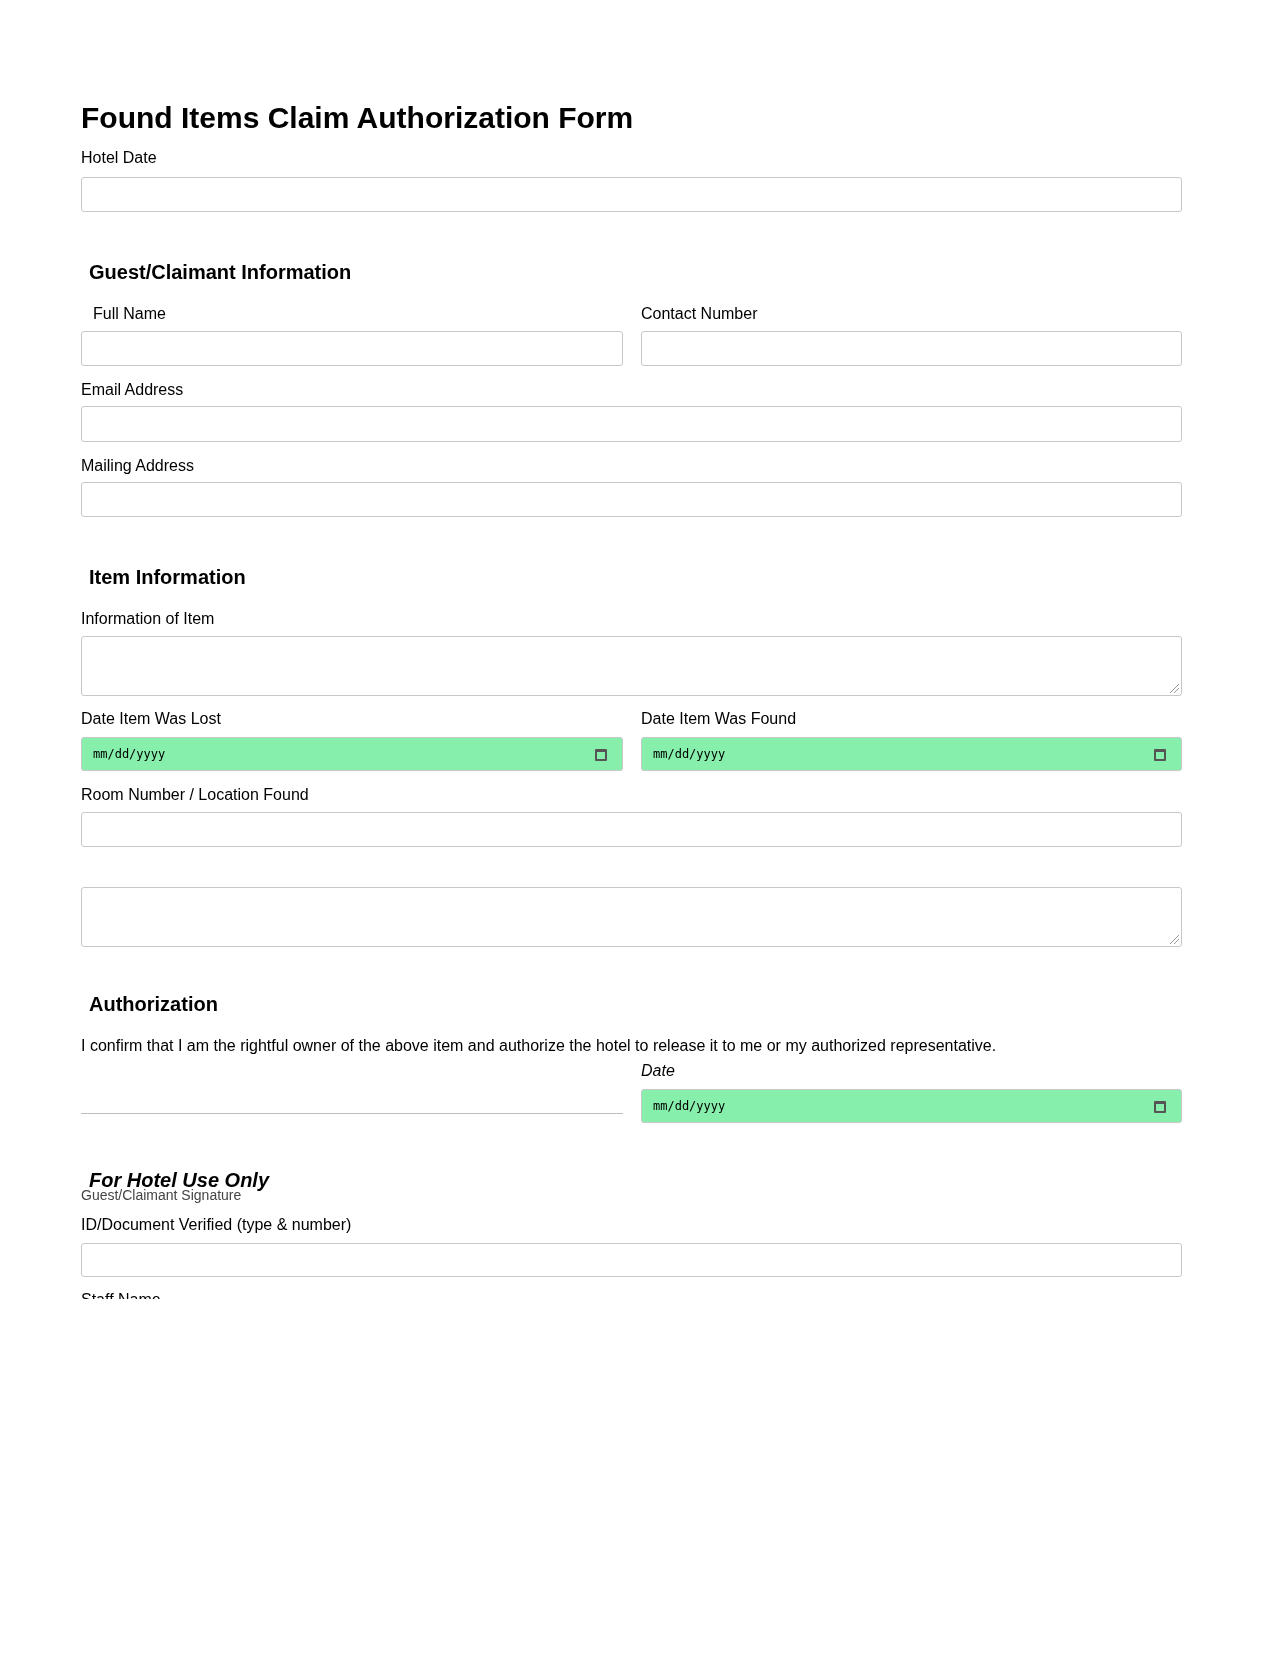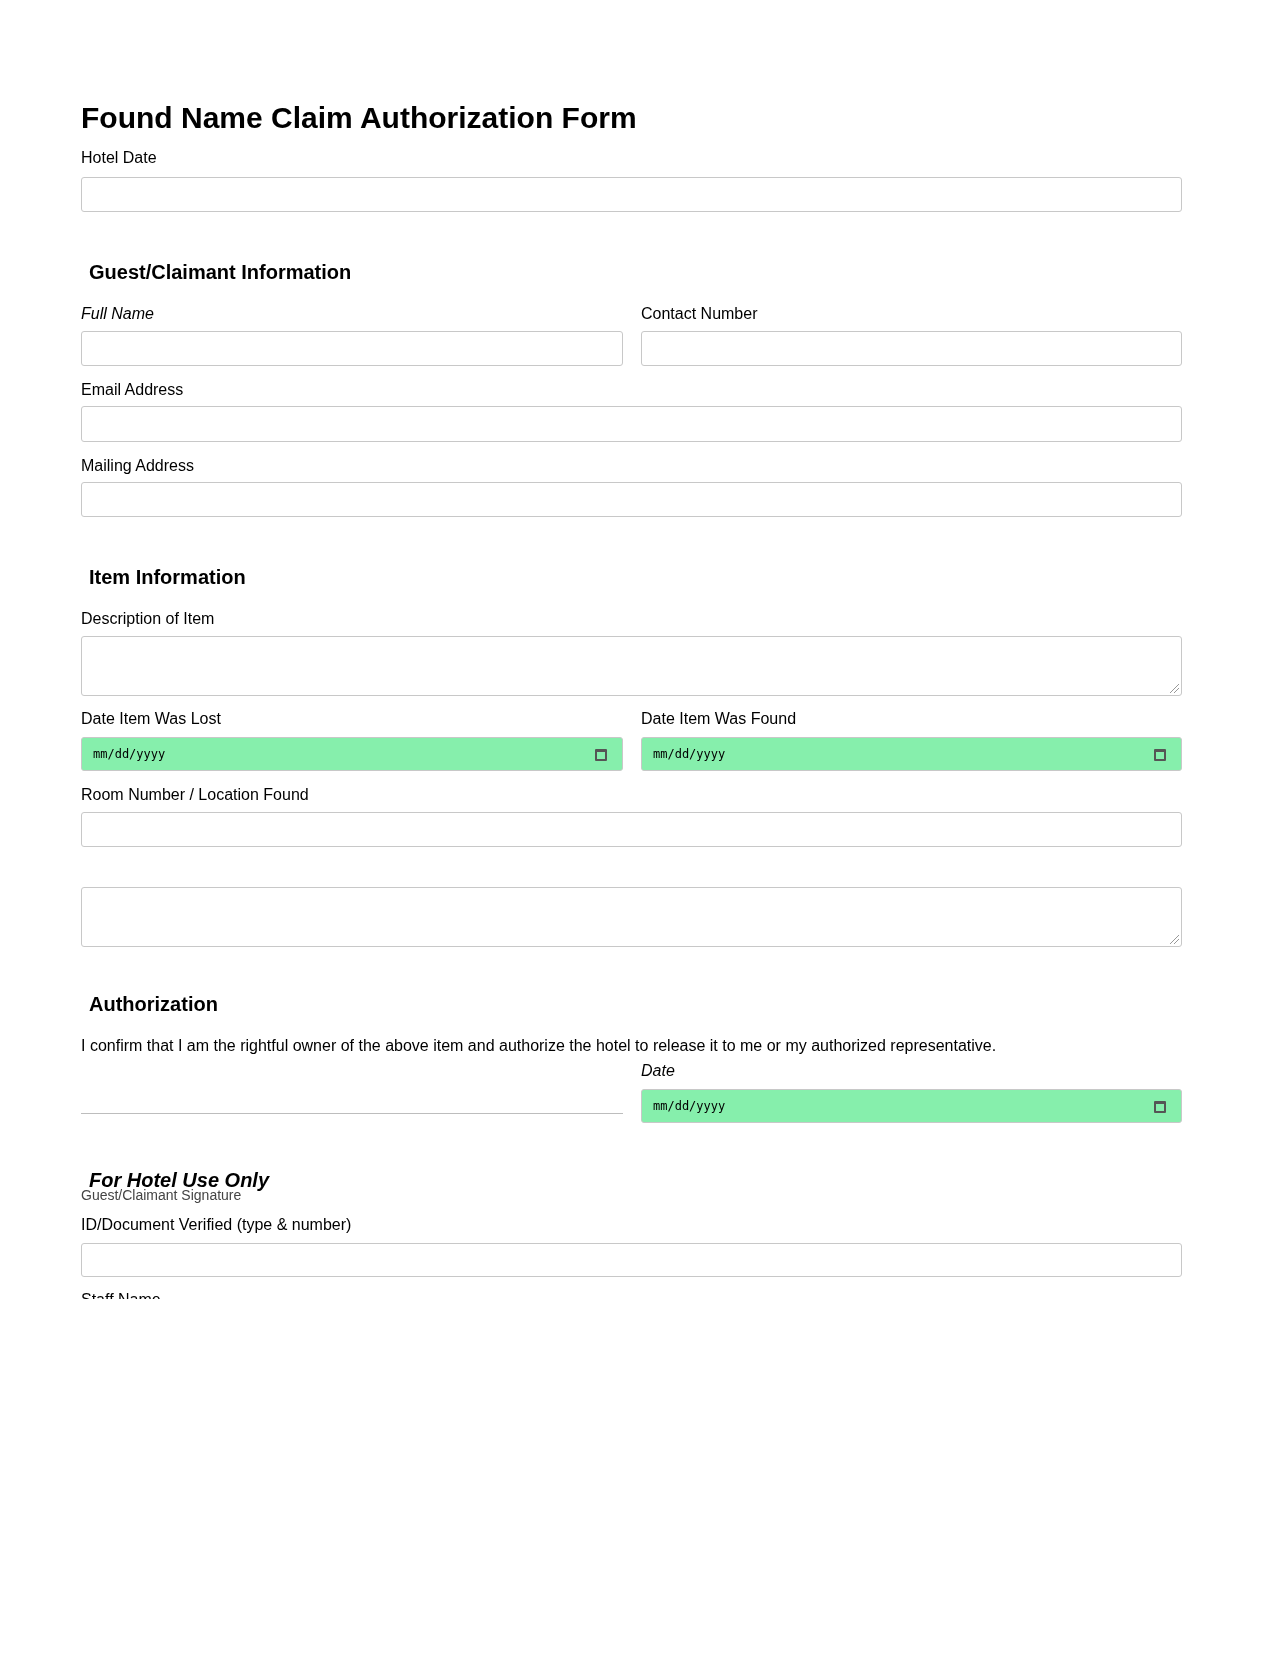--- a/index.html
+++ b/index.html
@@ -138,42 +138,42 @@
       white-space: nowrap;
     }
   </style>
 </head>
 <body>
 
 <div class="page">
   <div class="clip">
     <div class="form">
 
-      <h1 class="title">Found Name Claim Authorization Form</h1>
+      <h1 class="title">Found Items Claim Authorization Form</h1>
 
       <span class="label" style="top:148px;left:0;">Hotel Date</span>
       <input class="field full" type="text" style="top: 177px;" value="">
 
       <h2 class="section" style="top:259px;">Guest/Claimant Information</h2>
 
-      <span class="label" style="top:304px;left:0;font-style:italic;">Full Name</span>
+      <span class="label" style="top:304px;left:12px;">Full Name</span>
       <input class="field col-left" type="text" style="top: 331px; height: 35px;" value="">
 
       <span class="label" style="top:304px;left:560px;">Contact Number</span>
       <input class="field col-right" type="text" style="top: 331px; height: 35px;" value="">
 
       <span class="label" style="top:380px;left:0;">Email Address</span>
       <input class="field full" type="text" style="top: 406px; height: 36px;" value="">
 
       <span class="label" style="top:456px;left:0;">Mailing Address</span>
       <input class="field full" type="text" style="top: 482px; height: 35px;" value="">
 
       <h2 class="section" style="top:564px;">Item Information</h2>
 
-      <span class="label" style="top:609px;left:0;">Description of Item</span>
+      <span class="label" style="top:609px;left:0;">Information of Item</span>
       <div class="textarea full" style="top:636px;">
         <span class="resize-grip"></span>
       </div>
 
       <span class="label" style="top:709px;left:0;">Date Item Was Lost</span>
       <div class="date-field col-left" style="top:737px;">
         <span class="date-text">mm/dd/yyyy</span>
         <span class="cal-icon"></span>
       </div>
 

